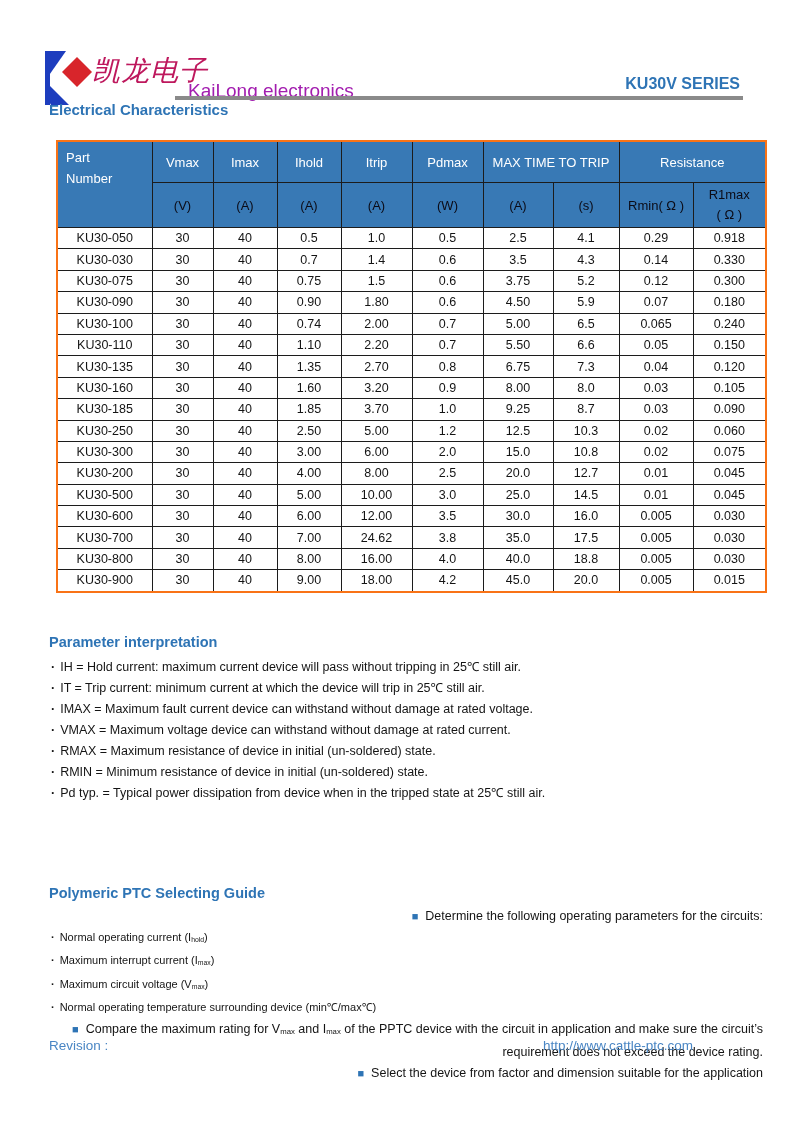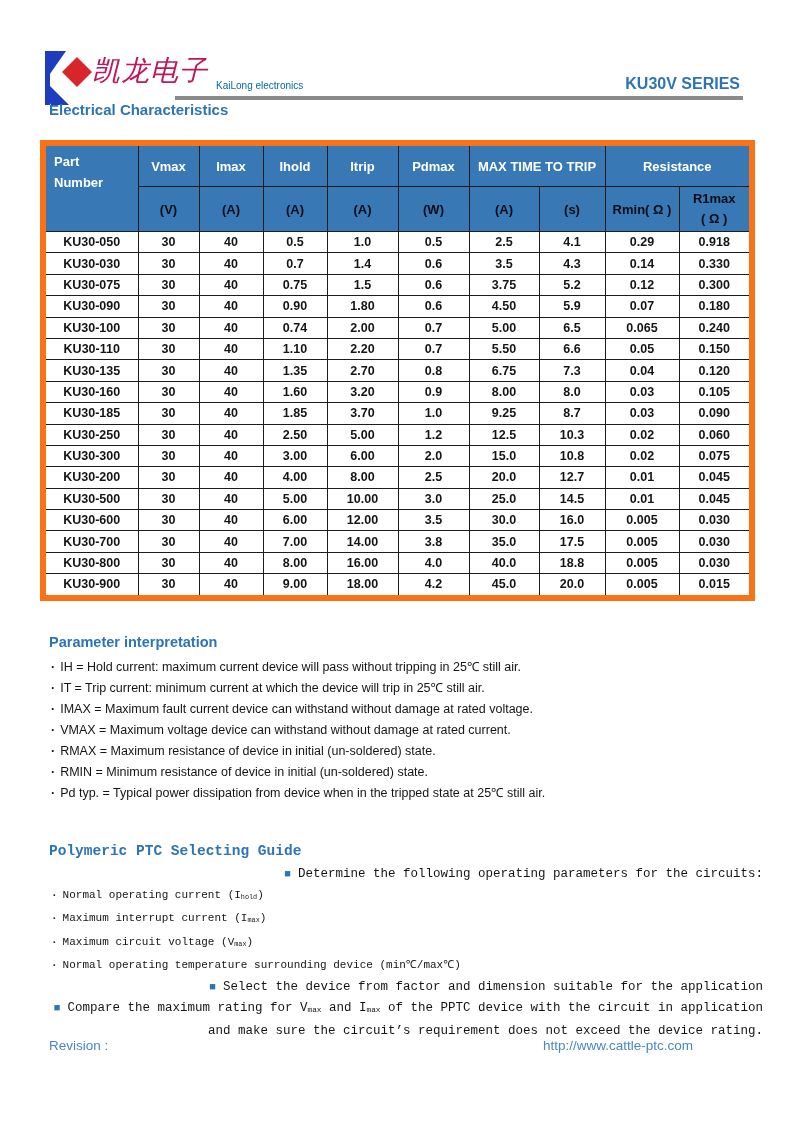--- a/index.html
+++ b/index.html
@@ -6,45 +6,45 @@
   html,body{margin:0;padding:0;}
   body{
     width:793px;height:1122px;background:#ffffff;position:relative;
     font-family:"Liberation Sans", sans-serif;color:#1a1a1a;overflow:hidden;
   }
   .abs{position:absolute;}
 
   
   .brand-cn{left:92px;top:52px;font-size:28px;font-weight:normal;font-style:italic;
     color:#be185d;letter-spacing:1px;white-space:nowrap;}
-  .brand-en{left:216px;top:80px;font-size:10px;color:#0369a1;white-space:nowrap;}
+  .brand-en{left:188px;top:80px;font-size:19px;color:#a21caf;white-space:nowrap;}
   .series{top:75px;right:53px;font-size:16px;font-weight:bold;color:#2e74b5;white-space:nowrap;}
   .rule{left:175px;top:96px;width:568px;height:4px;background:#8a8a8a;}
   .ec-title{left:49px;top:101px;font-size:15px;font-weight:bold;color:#2e74b5;}
 
   
-  table.spec{position:absolute;left:40px;top:140px;width:709px;border-collapse:collapse;
-    table-layout:fixed;border:6px solid #f97316;font-weight:bold;}
+  table.spec{position:absolute;left:56px;top:140px;width:709px;border-collapse:collapse;
+    table-layout:fixed;border:2px solid #f97316;}
   table.spec td{border:1px solid #1c1c1c;text-align:center;vertical-align:middle;
     font-size:12.5px;padding:0;}
   table.spec thead td{background:#3879b5;color:#ffffff;font-size:13px;}
   table.spec thead tr.r1 td{height:40px;}
   table.spec thead tr.r2 td{height:44px;color:#0b0b16;}
   td.part-head{white-space:pre-line;text-align:left !important;vertical-align:top !important;
     padding:5px 0 0 8px !important;line-height:1.65;}
   td.two-line{white-space:pre-line;line-height:1.55;}
   table.spec tbody td{height:20.4px;color:#141414;background:#fff;}
 
   
   .sec-title{font-size:14.5px;font-weight:bold;color:#2e74b5;margin:0;}
   .param-sec{left:49px;top:634px;width:712px;}
   .param-sec ul{list-style:none;margin:7px 0 0 0;padding:0;}
   .param-sec li{font-size:12.5px;line-height:21px;color:#141414;}
   .dot-marker{font-weight:bold;margin:0 5px 0 2px;}
-  .guide-sec{left:49px;top:843px;width:714px;font-family:Liberation Mono, monospace;}
+  .guide-sec{left:49px;top:885px;width:714px;}
   .guide-items{margin-top:5px;}
   .guide-item{color:#141414;}
   .gi-square{font-size:12.5px;line-height:21px;text-align:right;}
   .gi-dot{font-size:11px;line-height:21.6px;}
   .sq-marker{color:#2e74b5;font-size:11px;margin:0 7px 0 1px;}
   sub{font-size:0.62em;vertical-align:-0.12em;}
 
   
   .footer-rev{left:49px;top:1038px;font-size:13.5px;color:#4a86c4;}
   .footer-url{left:543px;top:1038px;font-size:13.5px;color:#4a86c4;}
@@ -271,21 +271,21 @@
         <td>30.0</td>
         <td>16.0</td>
         <td>0.005</td>
         <td>0.030</td>
       </tr>
       <tr>
         <td>KU30-700</td>
         <td>30</td>
         <td>40</td>
         <td>7.00</td>
-        <td>14.00</td>
+        <td>24.62</td>
         <td>3.8</td>
         <td>35.0</td>
         <td>17.5</td>
         <td>0.005</td>
         <td>0.030</td>
       </tr>
       <tr>
         <td>KU30-800</td>
         <td>30</td>
         <td>40</td>
@@ -326,19 +326,19 @@
 </div>
 
 <div class="abs guide-sec">
   <h2 class="sec-title">Polymeric PTC Selecting Guide</h2>
   <div class="guide-items">
       <div class="guide-item gi-square"><span class="sq-marker">■</span><span>Determine the following operating parameters for the circuits:</span></div>
       <div class="guide-item gi-dot"><span class="dot-marker">·</span><span>Normal operating current (I</span><sub>hold</sub><span>)</span></div>
       <div class="guide-item gi-dot"><span class="dot-marker">·</span><span>Maximum interrupt current (I</span><sub>max</sub><span>)</span></div>
       <div class="guide-item gi-dot"><span class="dot-marker">·</span><span>Maximum circuit voltage (V</span><sub>max</sub><span>)</span></div>
       <div class="guide-item gi-dot"><span class="dot-marker">·</span><span>Normal operating temperature surrounding device (min℃/max℃)</span></div>
+      <div class="guide-item gi-square"><span class="sq-marker">■</span><span>Compare the maximum rating for V</span><sub>max</sub><span> and I</span><sub>max</sub><span> of the PPTC device with the circuit in application and make sure the circuit’s requirement does not exceed the device rating.</span></div>
       <div class="guide-item gi-square"><span class="sq-marker">■</span><span>Select the device from factor and dimension suitable for the application</span></div>
-      <div class="guide-item gi-square"><span class="sq-marker">■</span><span>Compare the maximum rating for V</span><sub>max</sub><span> and I</span><sub>max</sub><span> of the PPTC device with the circuit in application and make sure the circuit’s requirement does not exceed the device rating.</span></div>
     </div>
 </div>
 
 <div class="abs footer-rev">Revision :</div>
 <div class="abs footer-url">http://www.cattle-ptc.com</div>
 
 </body></html>

